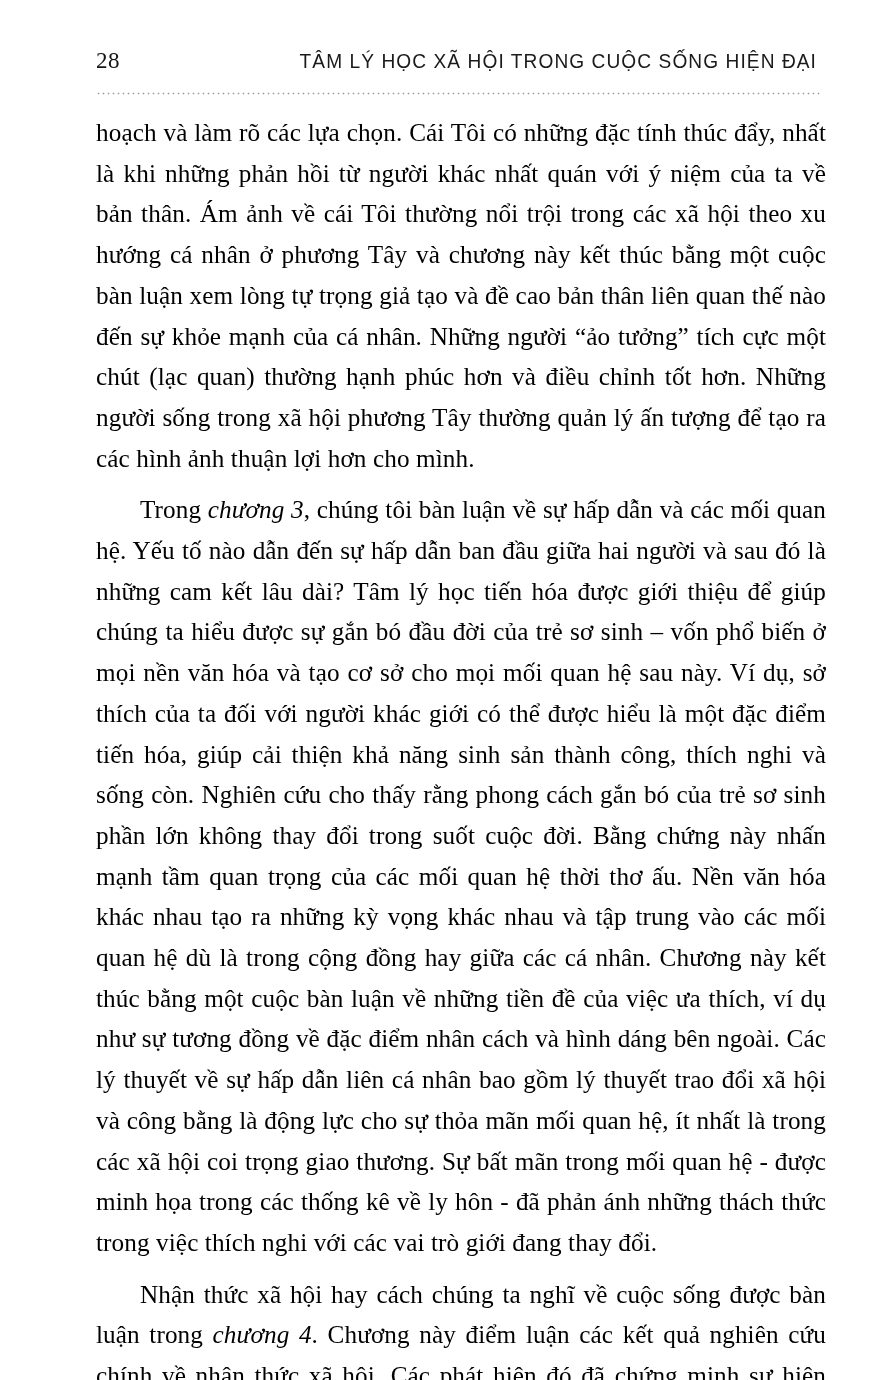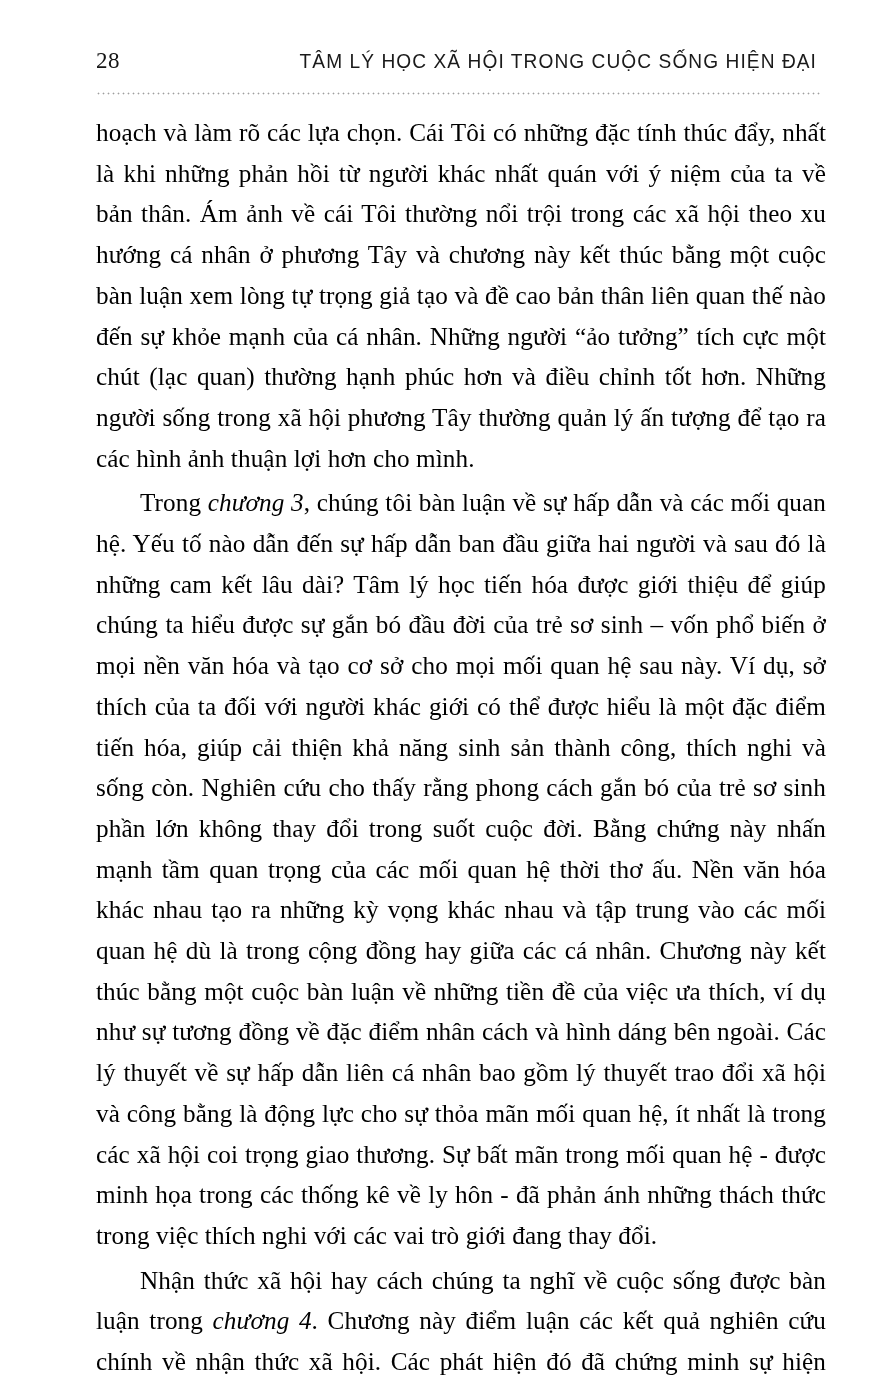--- a/index.html
+++ b/index.html
@@ -72,21 +72,21 @@
     line-height: 40.7px;
     text-align: justify;
     text-justify: inter-word;
     color: #000000;
     letter-spacing: 0.1px;
   }
   p.indent {
     text-indent: 44px;
   }
   p + p {
-    margin-top: 4px;
+    margin-top: 11px;
   }
   em {
     font-style: italic;
   }
 </style>
 </head>
 <body>
 
 <div class="page">
 

